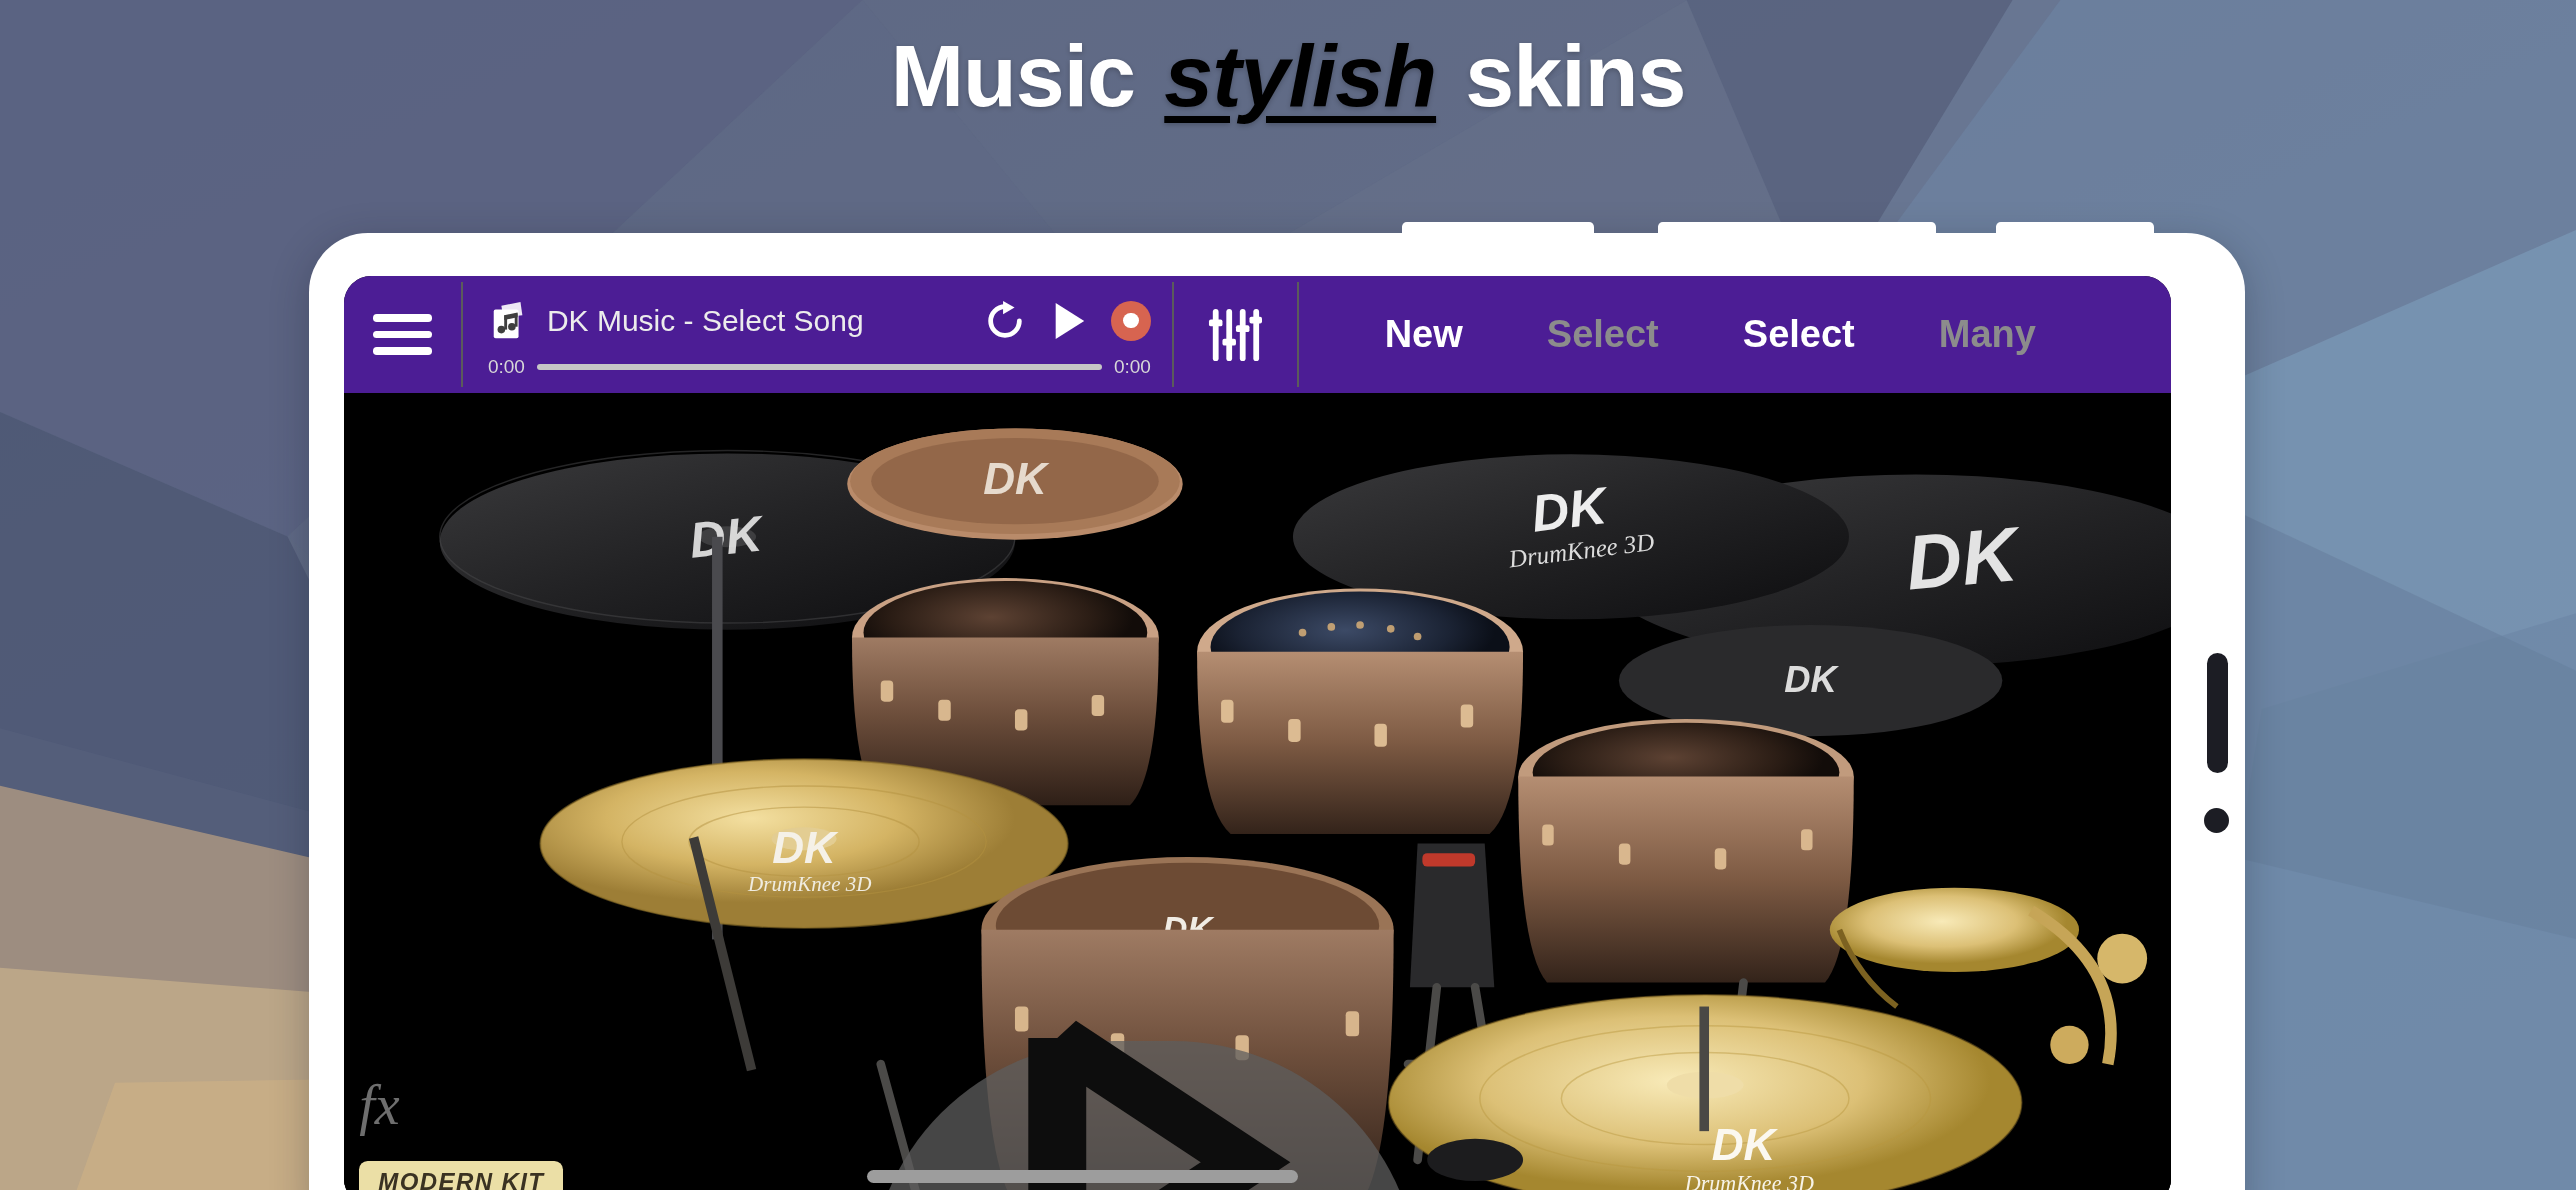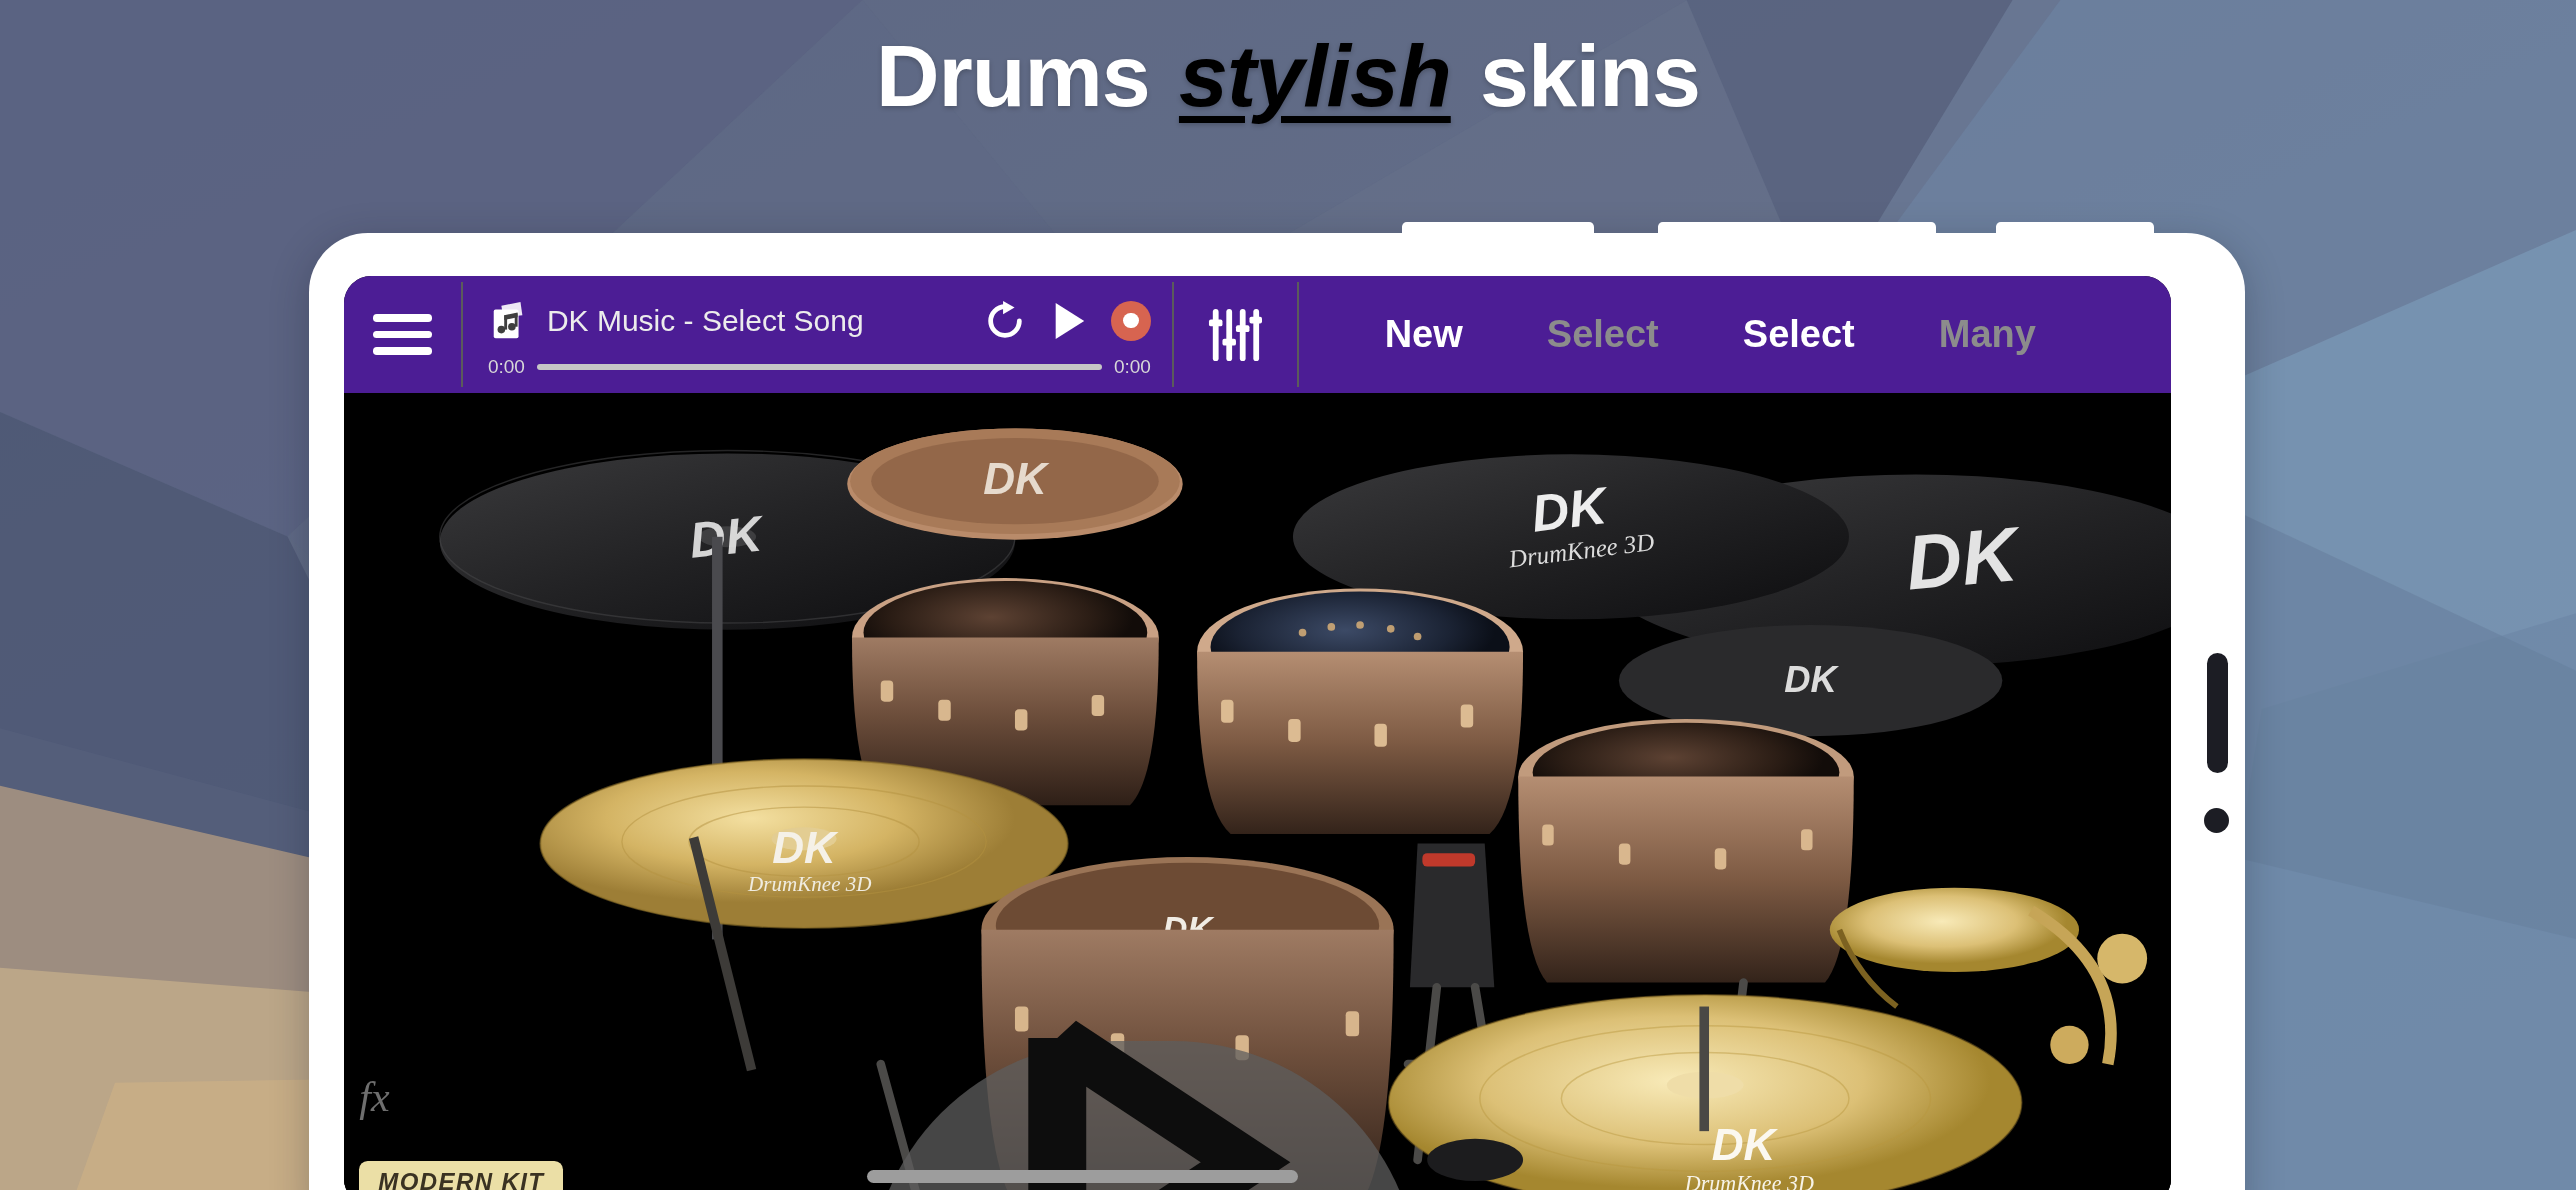--- a/index.html
+++ b/index.html
@@ -145,21 +145,21 @@
   #stage {
     position:absolute; left:0; top:117px;
     width:100%; height:811px;
     background:#000;
     overflow:hidden;
   }
   #stage svg { display:block; width:100%; height:100%; }
 
   
   #bt-icon  { position:absolute; left:17px; top:619px; }
-  #fx-icon  { position:absolute; left:15.3px; top:680px; color:#6e6e6e; font-size:42px;
+  #fx-icon  { position:absolute; left:15.3px; top:680px; color:#6e6e6e; font-size:56px;
               font-family:"Liberation Serif", serif; font-style:italic; }
   #kit-badge {
     position:absolute; left:15.3px; top:748px;
     background:#ebdfa6; color:#3a3222;
     font-size:24px; font-weight:bold; font-style:italic;
     letter-spacing:1.4px;
     padding:6.7px 19px 7.7px; border-radius:8.6px;
     white-space:nowrap;
     margin-top:20px;
   }
@@ -202,21 +202,21 @@
     <polygon points="1900,330 2688,700 2688,980 2020,820" fill="#67809f" opacity=".6"></polygon>
 
     <polygon points="1180,340 1760,0 2150,0 1900,340" fill="#656f8b" opacity=".6"></polygon>
     <polygon points="700,900 1180,340 1700,640 1300,1242 760,1242" fill="#5c6682" opacity=".55"></polygon>
     <polygon points="1300,1242 1700,640 2100,880 2060,1242" fill="#687492" opacity=".5"></polygon>
     <polygon points="1760,0 2100,0 1900,330" fill="#4f5a78" opacity=".5"></polygon>
     <polygon points="900,0 1760,0 1180,340" fill="#616b88" opacity=".5"></polygon>
   </svg>
 </div>
 
-<h1 id="headline"><span>Drums </span><span class="hl-accent">stylish</span><span> skins</span></h1>
+<h1 id="headline"><span>Music </span><span class="hl-accent">stylish</span><span> skins</span></h1>
 
 <div id="phone">
 
   <div class="nub n1"></div>
   <div class="nub n2"></div>
   <div class="nub n3"></div>
   <div class="bezel-bar"></div>
   <div class="bezel-dot"></div>
 
   <div id="screen">

